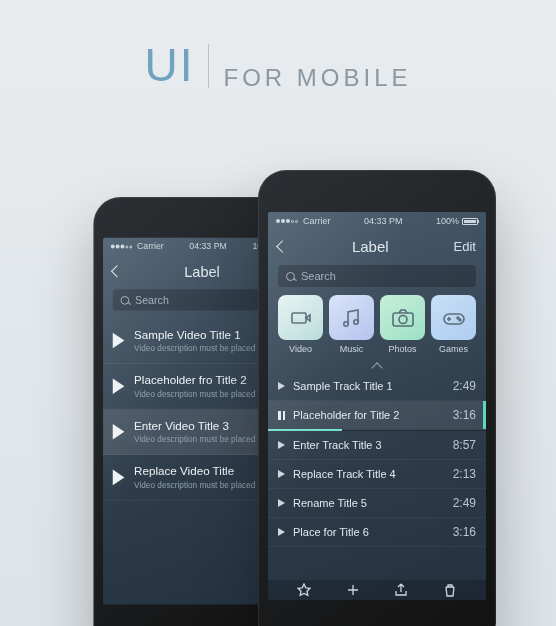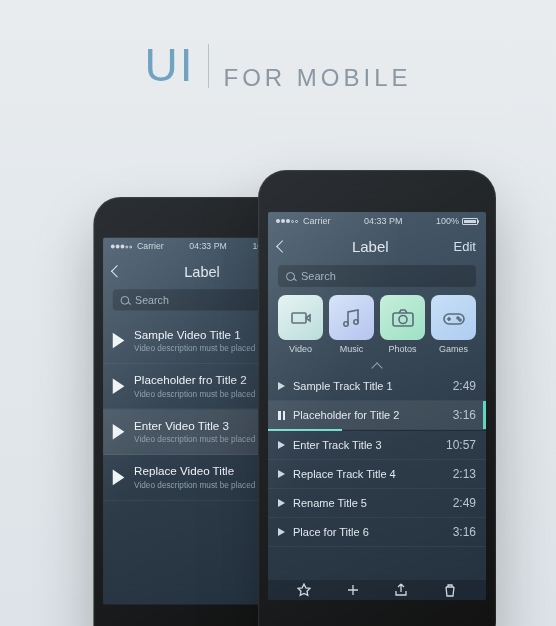--- a/index.html
+++ b/index.html
@@ -230,21 +230,21 @@
           </div>
           <div class="tt">Placeholder for Title 2</div>
           <div class="dur">3:16</div>
         </div>
         <div class="progress">
           <div class="bar"></div>
         </div>
         <div class="trk">
           <div class="pi"></div>
           <div class="tt">Enter Track Title 3</div>
-          <div class="dur">10:57</div>
+          <div class="dur">8:57</div>
         </div>
         <div class="trk">
           <div class="pi"></div>
           <div class="tt">Replace Track Title 4</div>
           <div class="dur">2:13</div>
         </div>
         <div class="trk">
           <div class="pi"></div>
           <div class="tt">Rename Title 5</div>
           <div class="dur">2:49</div>

